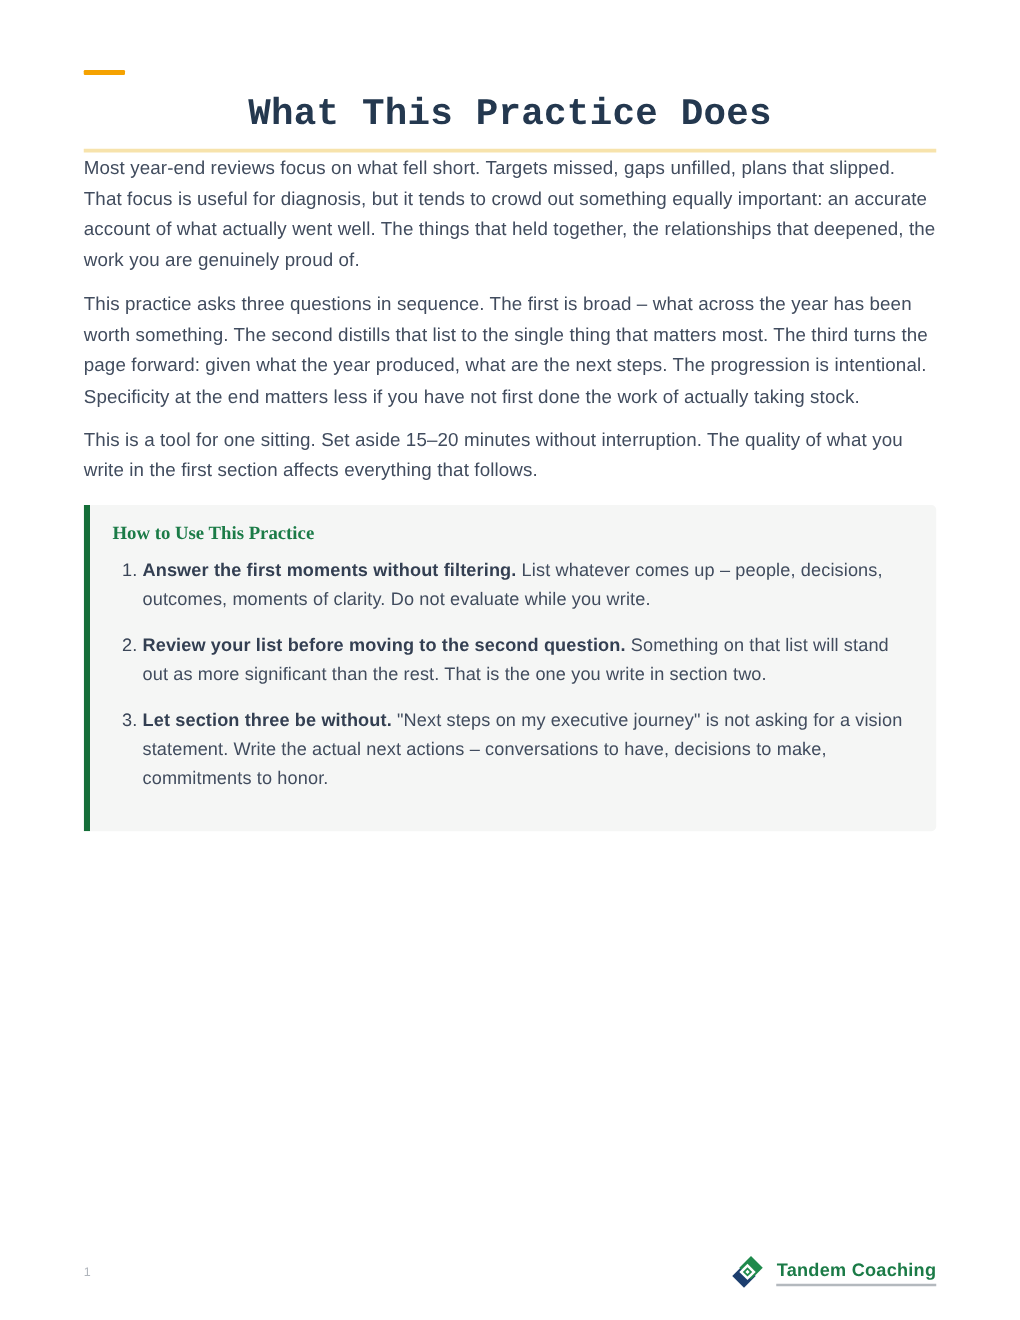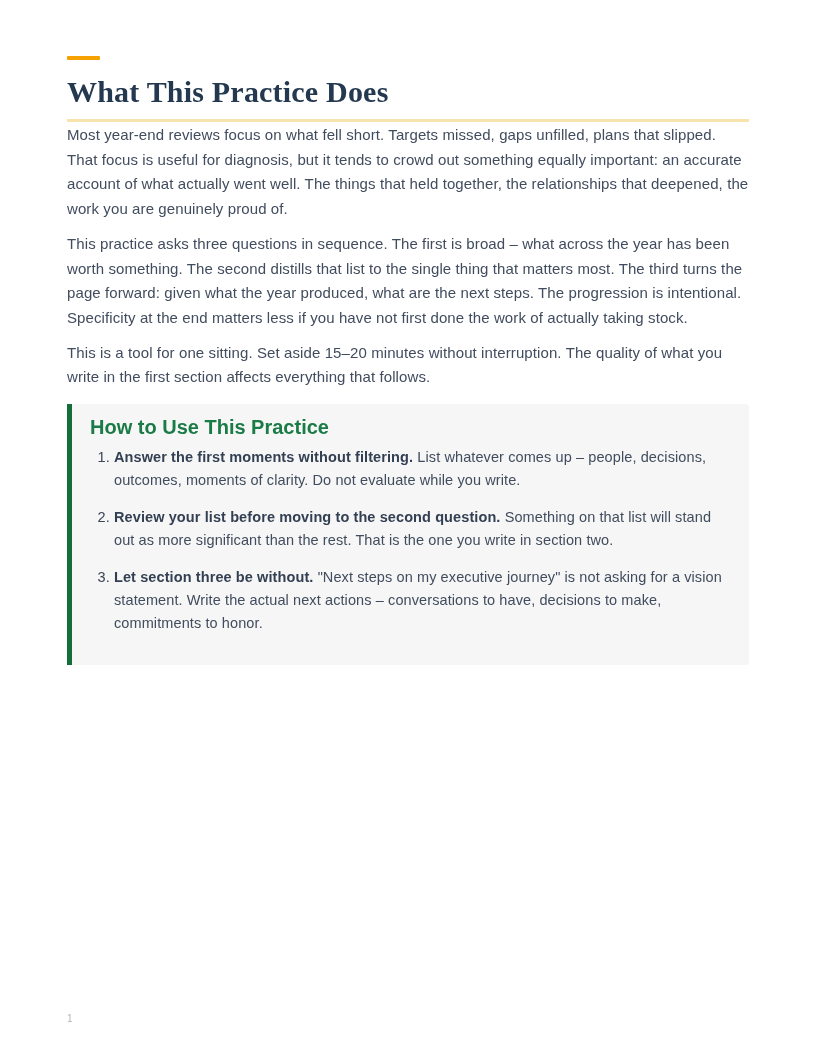--- a/index.html
+++ b/index.html
@@ -17,48 +17,50 @@
   .accent-bar {
     width: 33px;
     height: 4px;
     background: #f5a201;
     border-radius: 1px;
   }
   h1.page-title {
     margin-top: 14px;
     padding-bottom: 9px;
     border-bottom: 3px solid #f7e3ac;
-    font-family: Liberation Serif, serif;
+    font-family: Liberation Mono, monospace;
     font-weight: 700;
     font-size: 30px;
     line-height: 36px;
     color: #24384f;
     letter-spacing: 0.2px;
+    text-align: center;
   }
   .body-copy { margin-top: 1px; }
   p.para {
     font-size: 15px;
     line-height: 24.7px;
     color: #414c5e;
     margin-bottom: 10px;
     letter-spacing: 0.1px;
   }
   .callout {
     margin-top: 14px;
     background: #f5f6f5;
     border-left: 5px solid #156e39;
     border-radius: 0 4px 4px 0;
     padding: 12px 20px 30px 18px;
   }
   .callout-heading {
-    font-size: 20px;
+    font-size: 15px;
     font-weight: 700;
     line-height: 22px;
     color: #1b7b47;
     margin-bottom: 8px;
+    font-family: Liberation Serif, serif;
   }
   ol.steps {
     margin: 0;
     padding-left: 24px;
     color: #414c5e;
   }
   ol.steps li {
     font-size: 14.5px;
     line-height: 23px;
     margin-bottom: 14px;
@@ -123,13 +125,25 @@
       <li><span class="step-bold">Answer the first moments without filtering.</span> <span>List whatever comes up – people, decisions, outcomes, moments of clarity. Do not evaluate while you write.</span></li>
       <li><span class="step-bold">Review your list before moving to the second question.</span> <span>Something on that list will stand out as more significant than the rest. That is the one you write in section two.</span></li>
       <li><span class="step-bold">Let section three be without.</span> <span>"Next steps on my executive journey" is not asking for a vision statement. Write the actual next actions – conversations to have, decisions to make, commitments to honor.</span></li>
     </ol>
   </div>
 
 </div>
 
 <div class="footer">
   <span class="page-number">1</span>
+  <div class="logo">
+    <span style="display:inline-flex;">
+      <svg width="32" height="30" viewBox="0 0 34 32" xmlns="http://www.w3.org/2000/svg">
+        <polygon points="14,9 24,19 14,29 4,19" fill="#1c3e6e"></polygon>
+        <polygon points="20,2 30,12 20,22 10,12" fill="#1f8a4c"></polygon>
+        <polygon points="17,8.5 24,15.5 17,22.5 10,15.5" fill="#ffffff"></polygon>
+        <polygon points="17,11.5 21,15.5 17,19.5 13,15.5" fill="#1f8a4c"></polygon>
+        <polygon points="17,13.7 18.8,15.5 17,17.3 15.2,15.5" fill="#ffffff"></polygon>
+      </svg>
+    </span>
+    <span class="logo-text">Tandem Coaching</span>
+  </div>
 </div>
 
 </body></html>

